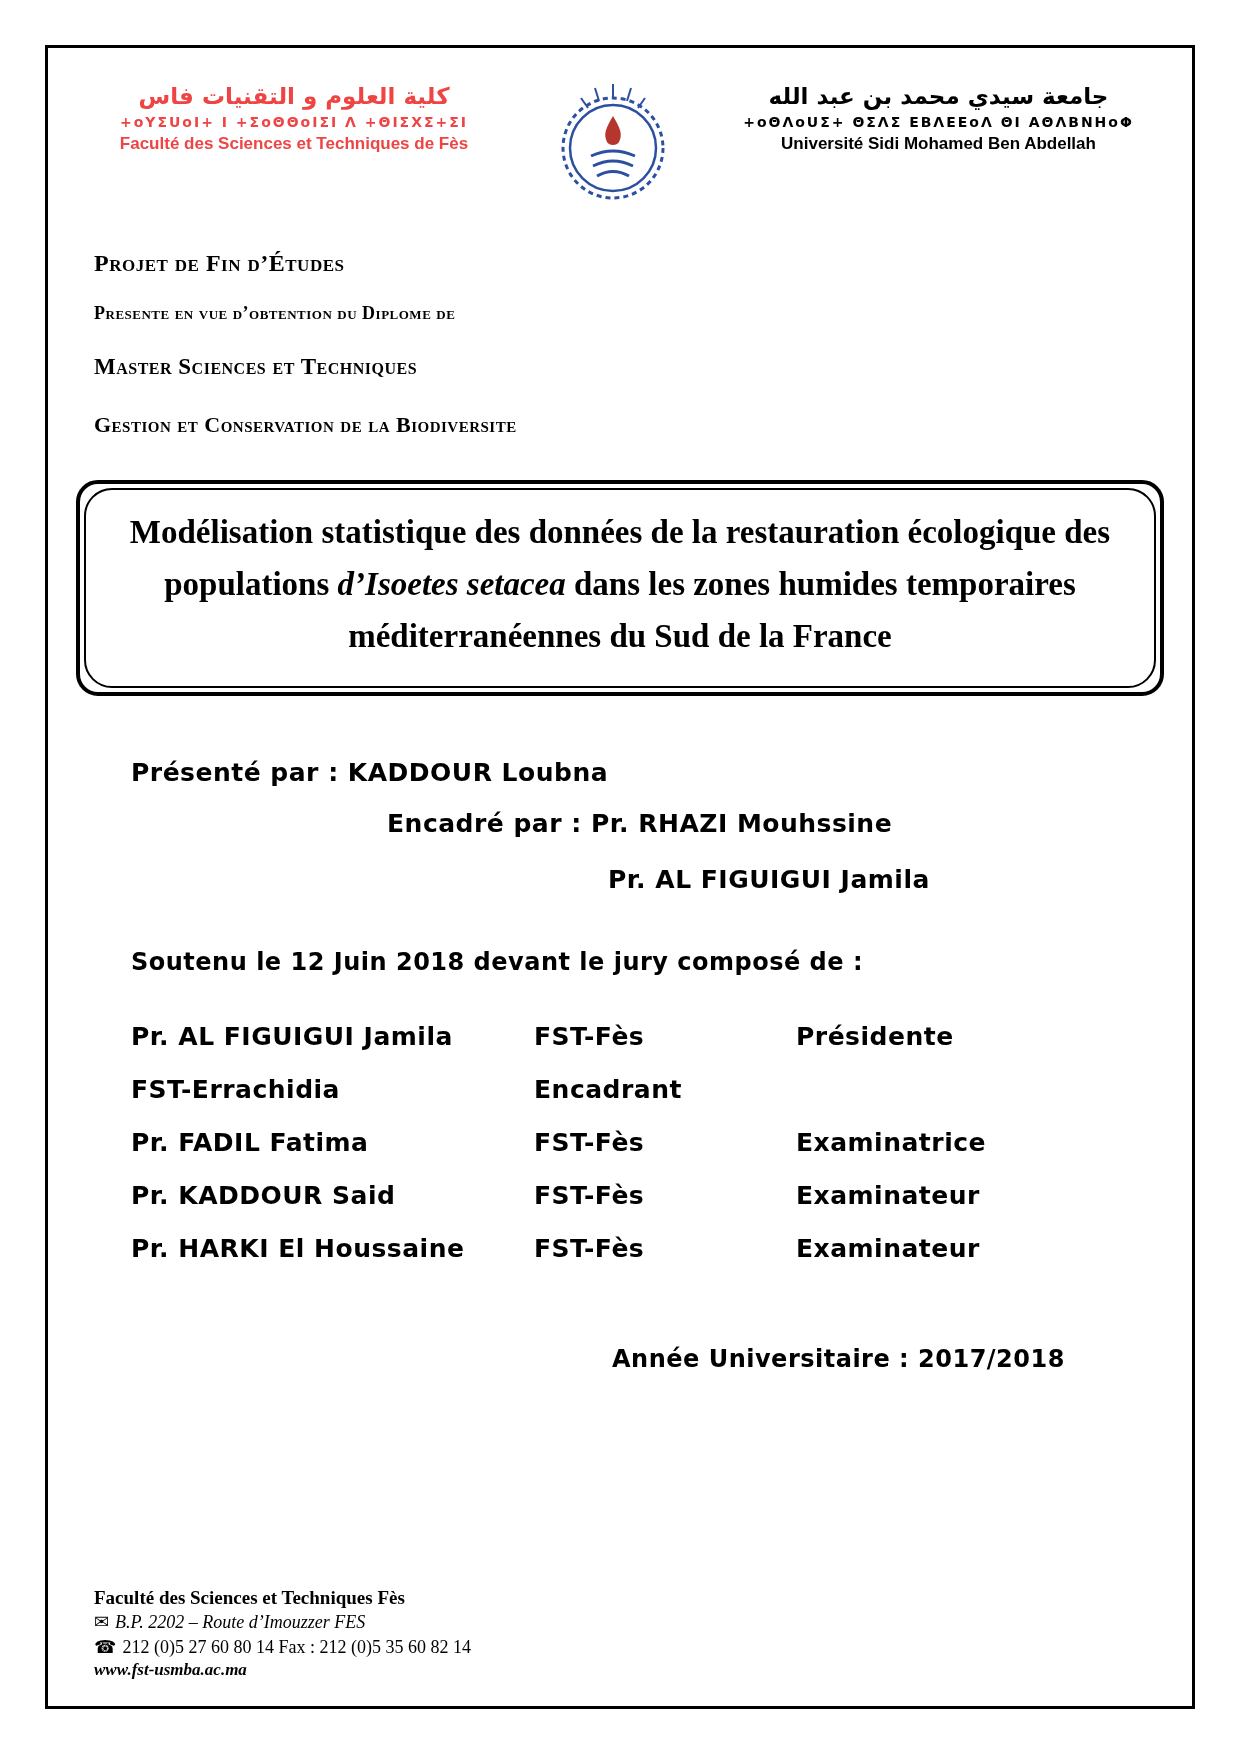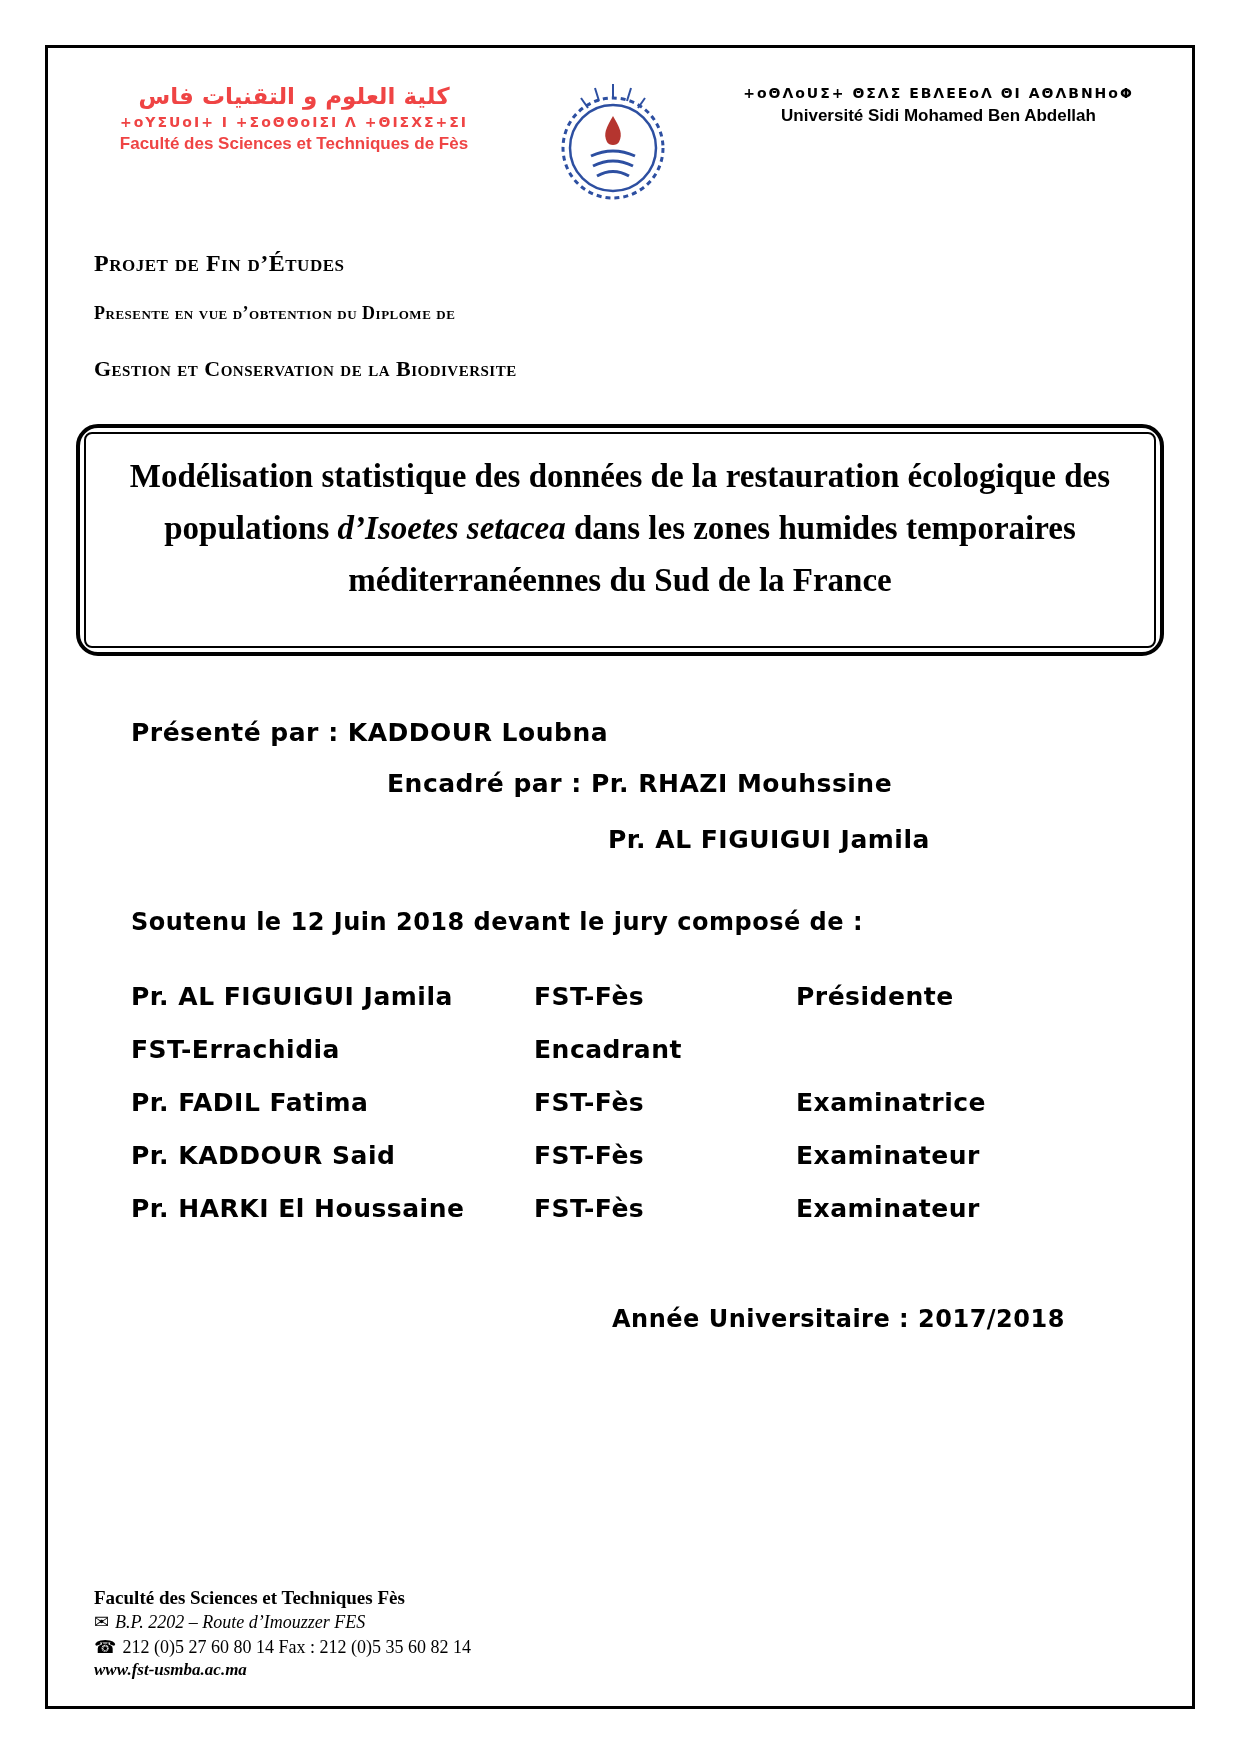--- a/index.html
+++ b/index.html
@@ -42,22 +42,22 @@
 
   
   .title-outer {
     margin: 42px -18px 0;
     border: 4px solid #000;
     border-radius: 22px;
     padding: 4px;
   }
   .title-inner {
     border: 2px solid #000;
-    border-radius: 8px;
-    padding: 16px 36px 40px;
+    border-radius: 28px;
+    padding: 16px 36px 24px;
     text-align: center;
     font-size: 33px;
     font-weight: bold;
     line-height: 1.58;
   }
   .title-italic { font-style: italic; }
 
   
   .hand { font-family: "DejaVu Sans", sans-serif; font-weight: bold; letter-spacing: 0.5px; }
   .pres { margin-top: 62px; }
@@ -112,28 +112,30 @@
         <circle cx="56" cy="66" r="43" fill="#ffffff" stroke="#2d4fa1" stroke-width="2.5"></circle>
 
         <path d="M56 34 C49 46 46 52 50 60 C52 64 60 64 62 60 C66 52 63 46 56 34 Z" fill="#b5352f"></path>
         <path d="M34 74 Q56 64 78 74" fill="none" stroke="#2d4fa1" stroke-width="3"></path>
         <path d="M36 84 Q56 74 76 84" fill="none" stroke="#2d4fa1" stroke-width="3"></path>
         <path d="M40 94 Q56 85 72 94" fill="none" stroke="#2d4fa1" stroke-width="3"></path>
       </svg>
     </div>
 
     <div class="hdr-block hdr-right">
+      <div class="arabic">جامعة سيدي محمد بن عبد الله</div>
       <div class="tifinagh">+oΘΛoUΣ+ ΘΣΛΣ ΕΒΛΕΕoΛ ΘΙ ΑΘΛΒΝΗoΦ</div>
       <div class="inst-fr">Université Sidi Mohamed Ben Abdellah</div>
     </div>
   </header>
 
   <section class="intro">
     <div class="sc intro-l1">Projet de Fin d’Études</div>
     <div class="sc intro-l2">Presente en vue d’obtention du Diplome de</div>
+    <div class="sc intro-l3">Master Sciences et Techniques</div>
     <div class="sc intro-l4">Gestion et Conservation de la Biodiversite</div>
   </section>
 
   <section class="title-outer">
     <div class="title-inner">
       <span>Modélisation statistique des données de la restauration écologique des populations </span><span class="title-italic">d’Isoetes setacea</span><span> dans les zones humides temporaires méditerranéennes du Sud de la France</span>
     </div>
   </section>
 
   <section class="pres hand">

